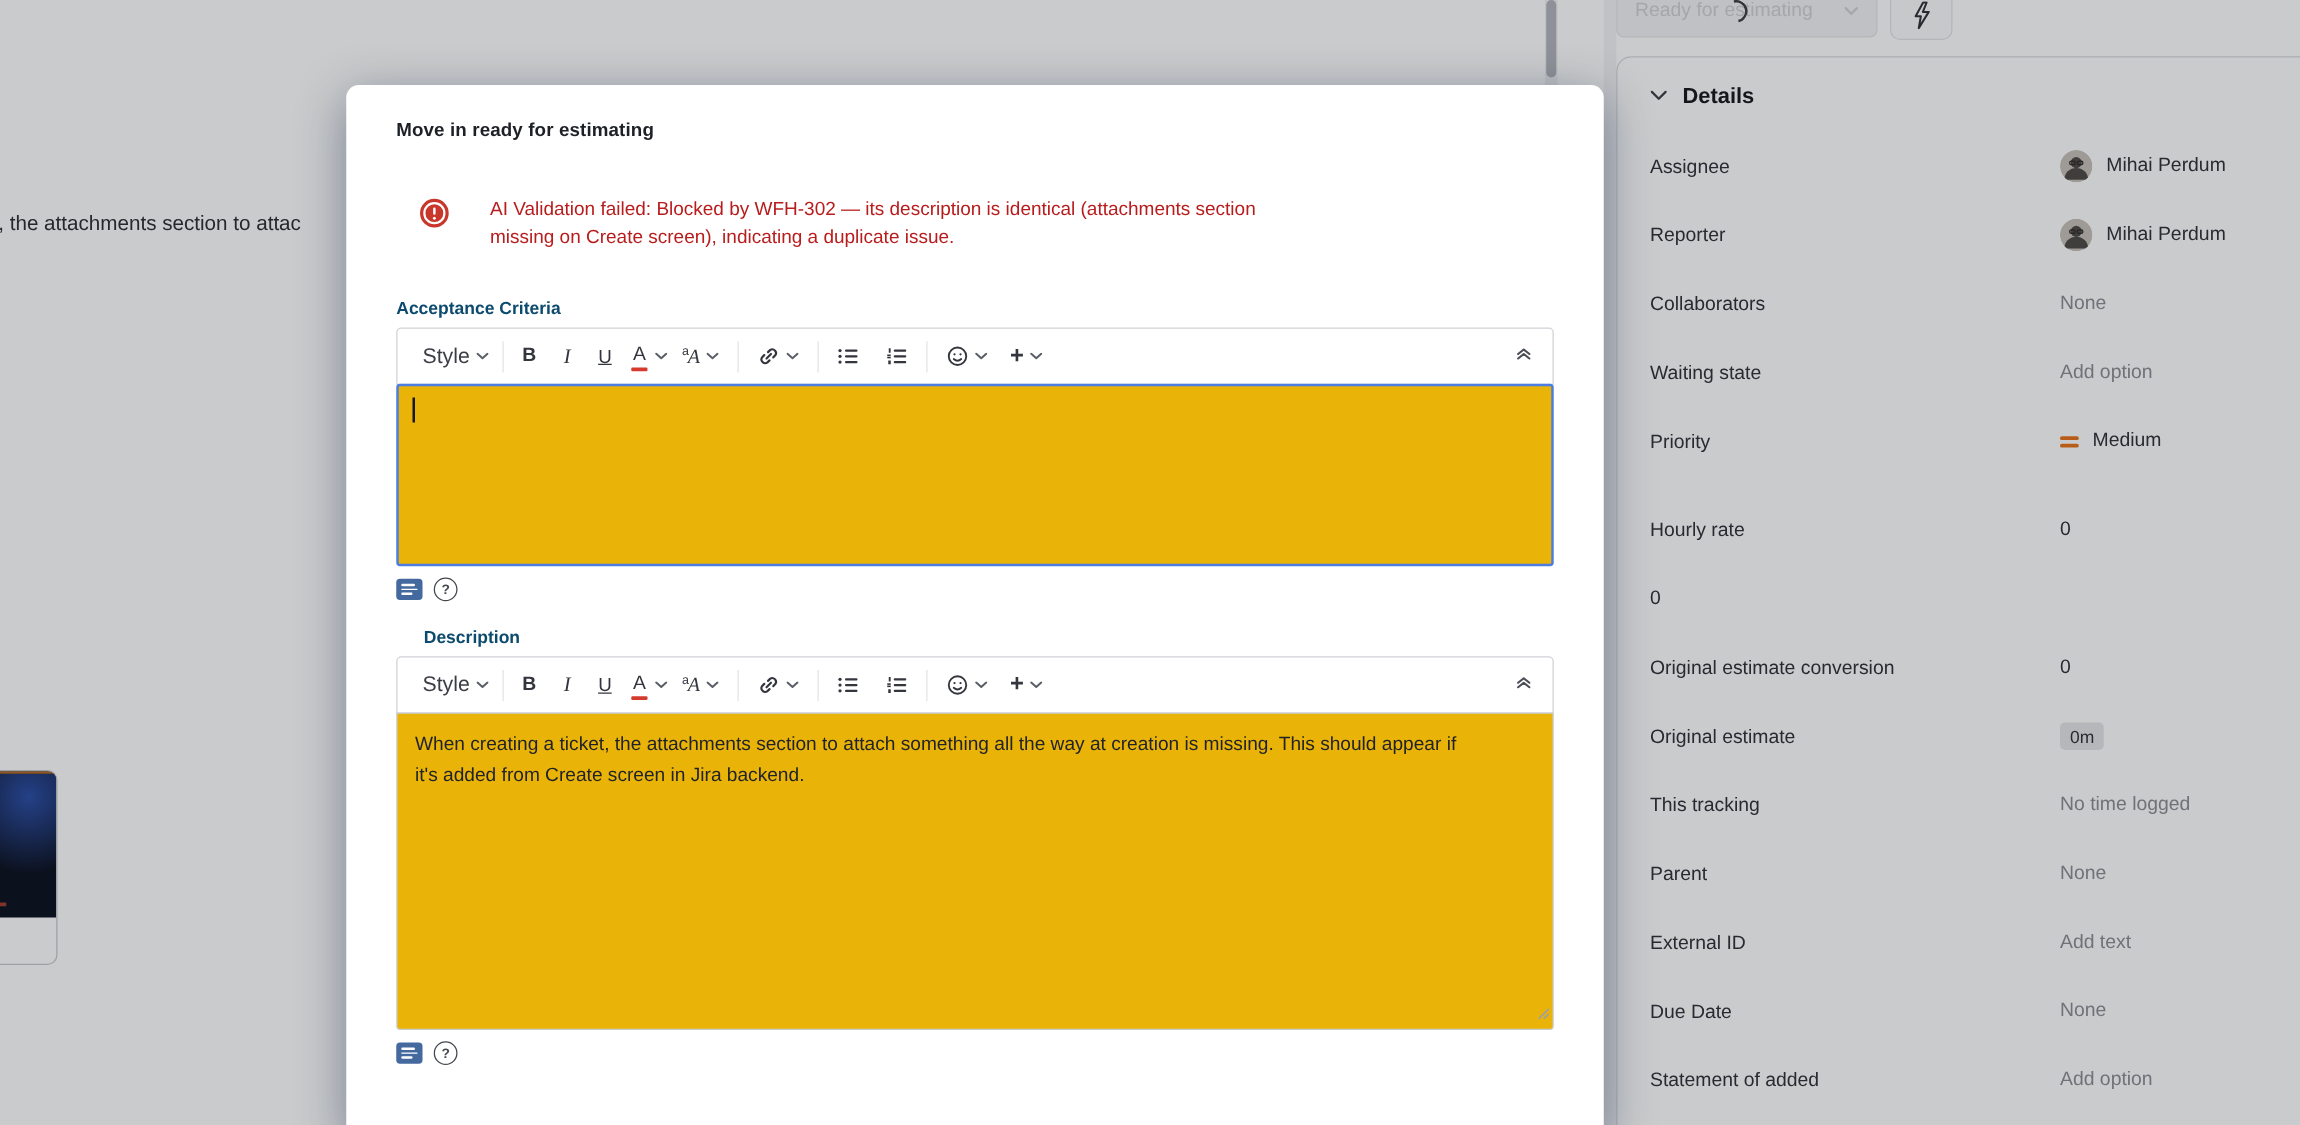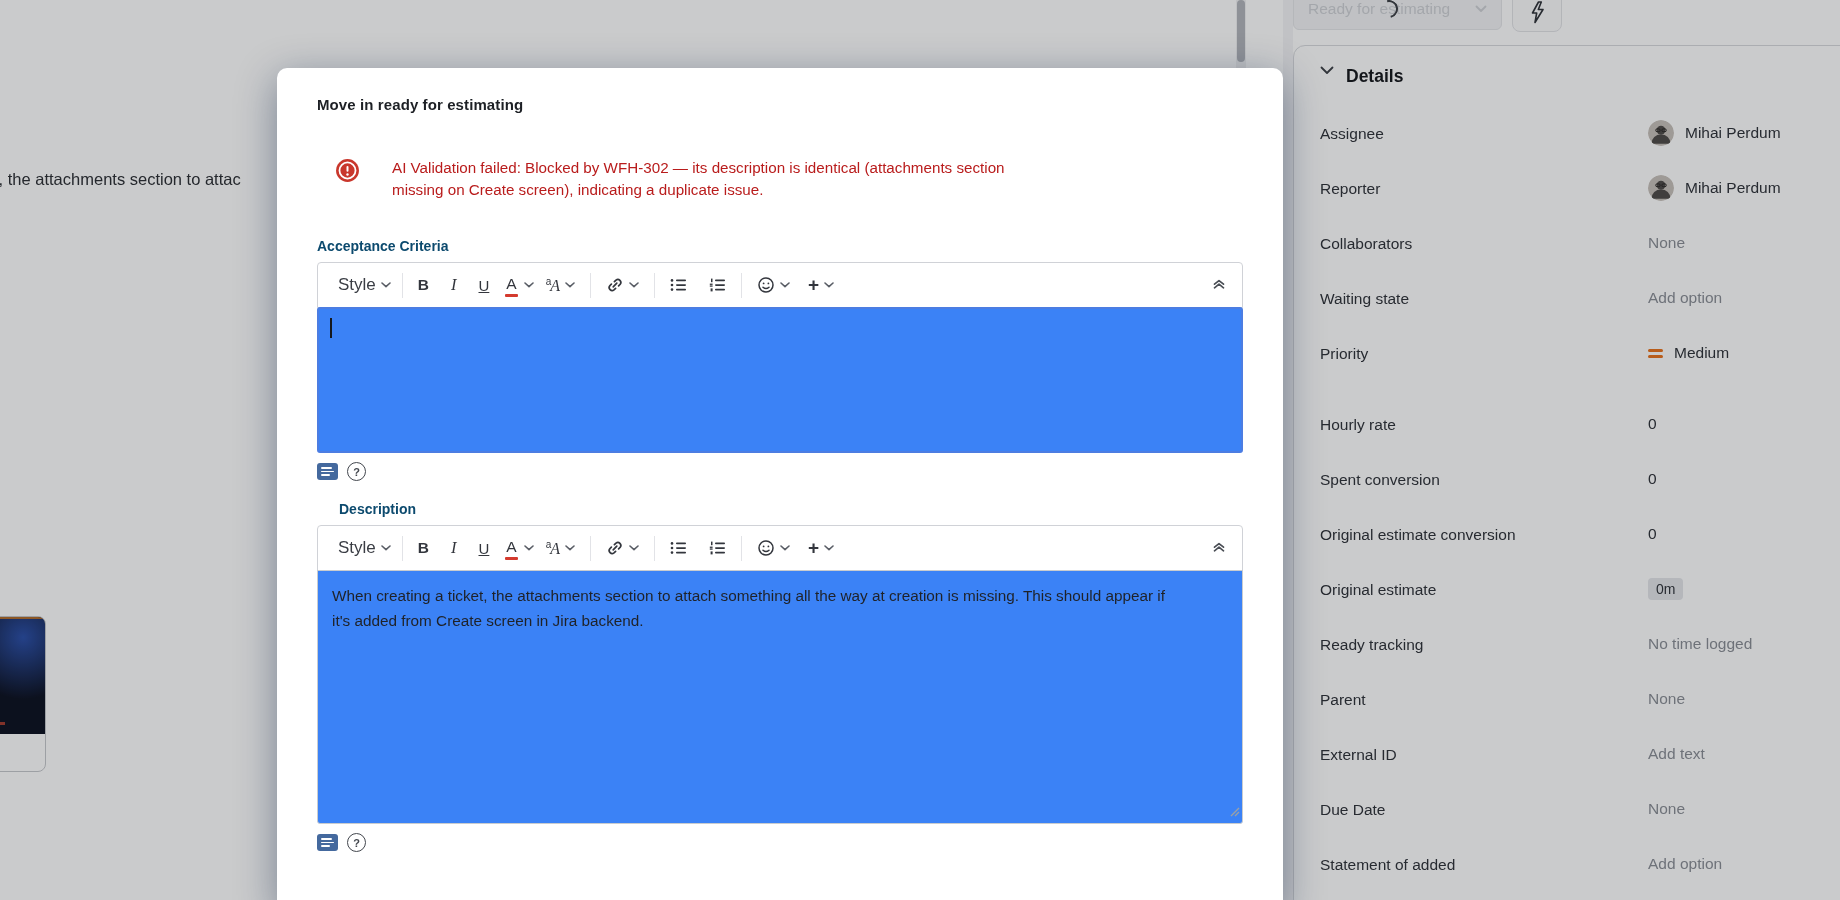--- a/index.html
+++ b/index.html
@@ -29,21 +29,21 @@
   .status-btn .lbl { font-size:15.5px; font-weight:500; color:#ced0d5; flex:1; }
   .status-btn svg { stroke:#ced0d5; }
   .spinner { position:absolute; left:86px; top:12px; width:18px; height:18px; border-radius:50%;
     border:2.6px solid transparent; border-top-color:#3c3f45; border-right-color:#3c3f45;
     transform:rotate(32deg); }
   .bolt-btn { position:absolute; left:1512px; top:-13px; width:50px; height:45px; background:#fbfbfc;
     border:1px solid #e2e3e6; border-radius:8px; display:flex; align-items:flex-end; justify-content:center; padding-bottom:7px; }
 
   .details-card { position:absolute; left:1293px; top:45px; width:560px; height:880px;
     background:#fff; border:1px solid #d7d9dd; border-radius:12px; padding:20px 26px 0 26px; }
-  .details-head { display:flex; align-items:flex-start; gap:12px; cursor:pointer; }
+  .details-head { display:flex; align-items:center; gap:12px; cursor:pointer; }
   .details-head svg { stroke:#3c3f45; }
   .details-title { font-size:17.5px; font-weight:700; color:#14161b; }
   .dlist { margin-top:26px; }
   .drow { display:flex; align-items:center; min-height:40px; margin-bottom:15px; }
   .drow.gap-before { margin-top:31px; }
   .dlabel { width:328px; flex:none; padding-right:10px; }
   .dlabel span { display:block; max-width:205px; font-size:15.5px; font-weight:500; color:#2e3138; line-height:21px; }
   .dvalue { display:flex; align-items:center; font-size:15.5px; color:#2e3138; }
   .drow.muted .vtext { color:#898d95; }
   .drow.badge .vtext { background:#e4e6ea; color:#2e3138; font-size:14px; padding:3px 8px; border-radius:4px; }
@@ -80,21 +80,21 @@
   .tb-a .bar { position:absolute; left:0; right:0; bottom:1px; height:3px; background:#d43a2e; border-radius:1px; }
   .tb-aa .sm { font-size:10px; vertical-align:super; margin-right:-1px; }
   .tb-aa .bg-a { font-family:"Liberation Serif","DejaVu Serif",serif; font-style:italic; font-size:16px; }
   .tb-plus { font-size:19px; font-weight:700; line-height:14px; }
   .tb-sep { width:1px; height:25px; background:#e2e3e7; margin:0 9px; flex:none; }
   .sp6 { width:6px; } .sp10 { width:10px; }
   .chev { stroke:#5a5e66; fill:none; stroke-width:1.6; stroke-linecap:round; stroke-linejoin:round; }
   .tb-collapse { position:absolute; right:12px; top:9px; padding:4px; cursor:pointer; }
   .tb-collapse svg { stroke:#4a4e55; fill:none; stroke-width:1.7; stroke-linecap:round; stroke-linejoin:round; }
 
-  .ta { margin-top:-1px; position:relative; background:#3b82f6; }
+  .ta { margin-top:-1px; position:relative; background:#eab308; }
   .ta-accept { height:146px; border:2px solid #4c7de2; border-radius:3px; }
   .caret { position:absolute; left:11px; top:9px; width:1.8px; height:20px; background:#15181d; animation:blink 1.1s steps(1) infinite; }
   @keyframes blink { 50% { opacity:0; } }
   .ta-desc { height:254px; border:1px solid #c9cccf; border-radius:0 0 3px 3px; padding:12px 14px; }
   .ta-desc .ta-text { max-width:835px; font-size:15.3px; line-height:25px; color:#1f2228; }
   .grip { position:absolute; right:2px; bottom:2px; }
   .grip svg { stroke:#9aa0a6; stroke-width:1.4; }
 
   .under-icons { margin-top:9px; display:flex; align-items:center; gap:9px; }
   .md-icon { width:21px; height:17px; background:#44699e; border-radius:3px; position:relative; cursor:pointer; }
@@ -216,23 +216,20 @@
           <div class="drow plain gap-before">
       <div class="dlabel">
               <span>Hourly rate</span>
             </div>
       <div class="dvalue">
 
         <span class="vtext">0</span>
       </div>
     </div>
           <div class="drow plain">
-      <div class="dlabel">
-              <span>Spent conversion</span>
-            </div>
       <div class="dvalue">
 
         <span class="vtext">0</span>
       </div>
     </div>
           <div class="drow plain">
       <div class="dlabel">
               <span>Original estimate conversion</span>
             </div>
       <div class="dvalue">
@@ -244,21 +241,21 @@
       <div class="dlabel">
               <span>Original estimate</span>
             </div>
       <div class="dvalue">
 
         <span class="vtext">0m</span>
       </div>
     </div>
           <div class="drow muted">
       <div class="dlabel">
-              <span>Ready tracking</span>
+              <span>This tracking</span>
             </div>
       <div class="dvalue">
 
         <span class="vtext">No time logged</span>
       </div>
     </div>
           <div class="drow muted">
       <div class="dlabel">
               <span>Parent</span>
             </div>

